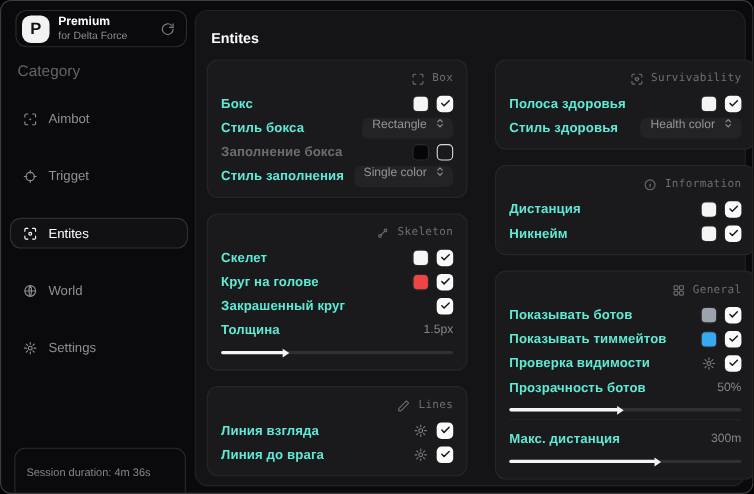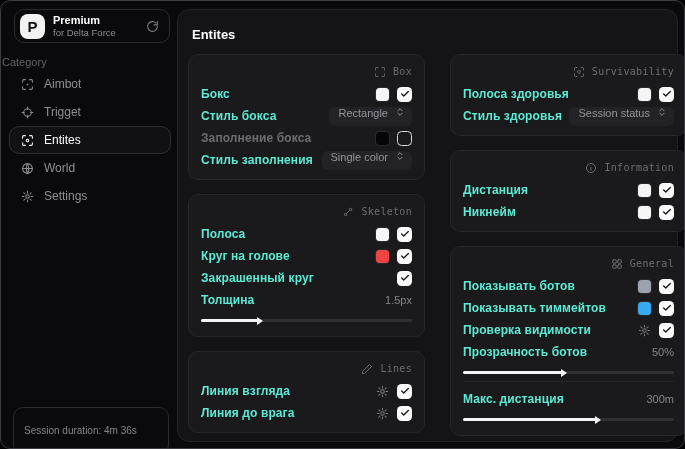--- a/index.html
+++ b/index.html
@@ -22,27 +22,28 @@
   .logo-p {
     width:25px; height:25px; background:#f2f2f2; border-radius:8px;
     color:#121212; font-weight:bold; font-size:15px;
     display:flex; align-items:center; justify-content:center;
   }
   .logo-text { display:flex; flex-direction:column; gap:1px; }
   .logo-title { font-size:11px; font-weight:bold; color:#fff; }
   .logo-sub { font-size:9.5px; color:#8d8d93; }
   .logo-refresh { margin-left:auto; color:#7e7e85; cursor:pointer; }
 
-  .category-label { position:absolute; left:1px; top:55px; font-size:11px; color:#63636b; }
+  .category-label { position:absolute; left:15px; top:55px; font-size:14px; color:#63636b; }
 
   .nav { position:absolute; left:8px; top:69px; width:162px; }
   .nav-item {
     height:28px; display:flex; align-items:center; gap:10px; padding:0 11px;
     color:#8f8f96; font-size:12px; border:1px solid transparent; border-radius:10px;
     cursor:pointer;
+    margin-top:24px;
   }
   .nav-item.active { color:#ffffff; background:#111114; border-color:#2f2f36; }
 
   .session-card {
     position:absolute; left:12px; top:406px; width:156px; height:48px;
     border:1px solid #2a2a2f; border-radius:10px;
   }
   .session-text { margin:17px 0 0 10px; font-size:10px; color:#85858b; }
 
   
@@ -232,21 +233,21 @@
           <span class="icon">
             <svg width="12" height="12" viewBox="0 0 24 24" fill="none" stroke="currentColor" stroke-width="2" stroke-linecap="round" stroke-linejoin="round">
                 <circle cx="17" cy="7" r="2.4"></circle>
                 <circle cx="7" cy="17" r="2.4"></circle>
                 <path d="M15.2 8.8 8.8 15.2"></path>
               </svg>
           </span>
           <span>Skeleton</span>
         </div>
         <div class="row">
-          <span class="row-label">Полоса</span>
+          <span class="row-label">Скелет</span>
           <span class="controls">
             <span class="swatch" style="background: rgb(245, 245, 245);"></span>
             <span class="checkbox">
               <svg width="10" height="10" viewBox="0 0 24 24" fill="none" stroke="currentColor" stroke-width="3.2" stroke-linecap="round" stroke-linejoin="round">
                   <path d="M20 6 9 17l-5-5"></path>
                 </svg>
             </span>
           </span>
         </div>
         <div class="row">
@@ -342,21 +343,21 @@
             <span class="checkbox">
               <svg width="10" height="10" viewBox="0 0 24 24" fill="none" stroke="currentColor" stroke-width="3.2" stroke-linecap="round" stroke-linejoin="round">
                   <path d="M20 6 9 17l-5-5"></path>
                 </svg>
             </span>
           </span>
         </div>
         <div class="row">
           <span class="row-label">Стиль здоровья</span>
           <button class="dropdown">
-            <span>Session status</span>
+            <span>Health color</span>
             <span class="icon">
               <svg width="10" height="10" viewBox="0 0 24 24" fill="none" stroke="currentColor" stroke-width="2.4" stroke-linecap="round" stroke-linejoin="round">
                   <path d="m7 15 5 5 5-5M7 9l5-5 5 5"></path>
                 </svg>
             </span>
           </button>
         </div>
       </section>
 
       <section class="card">

